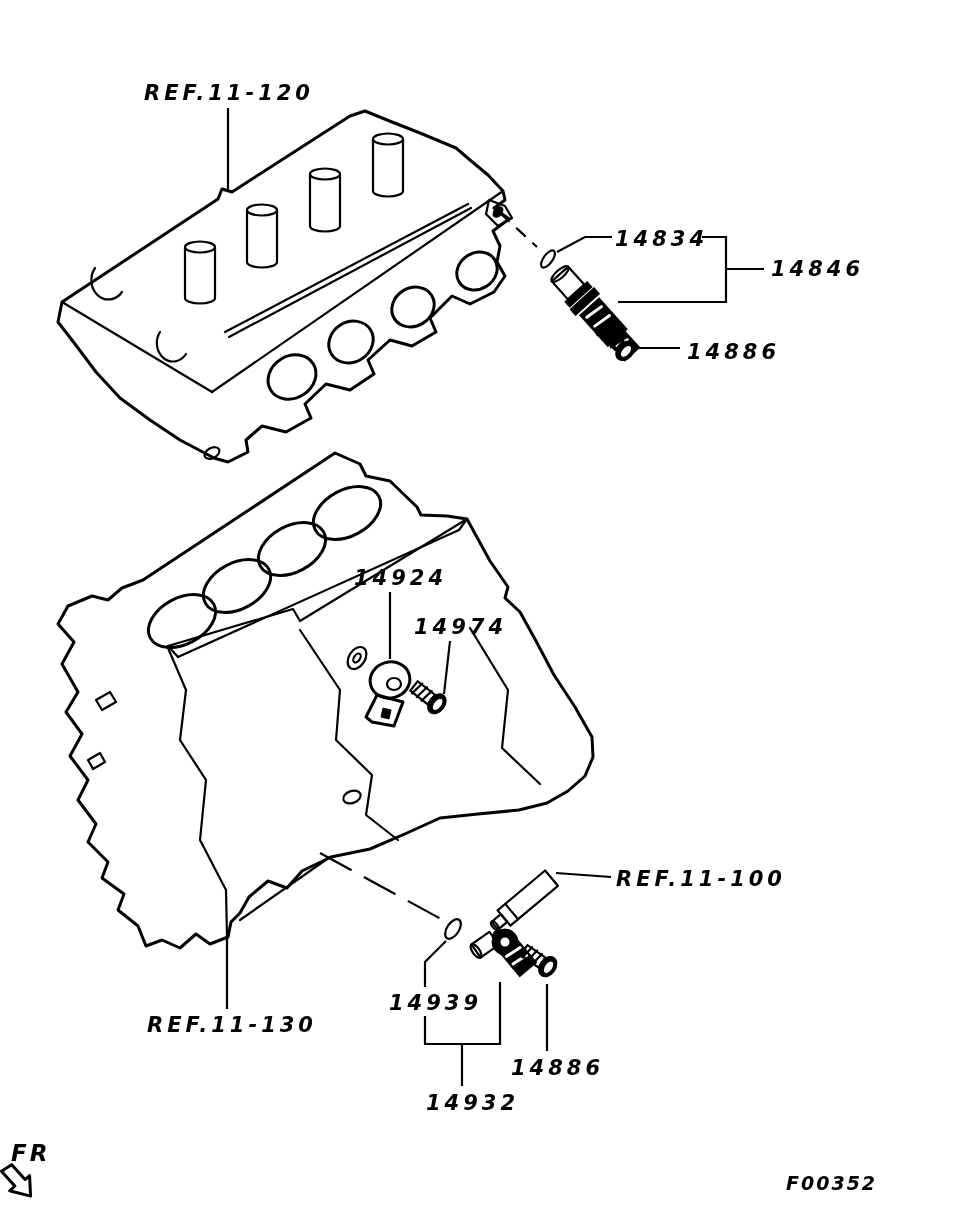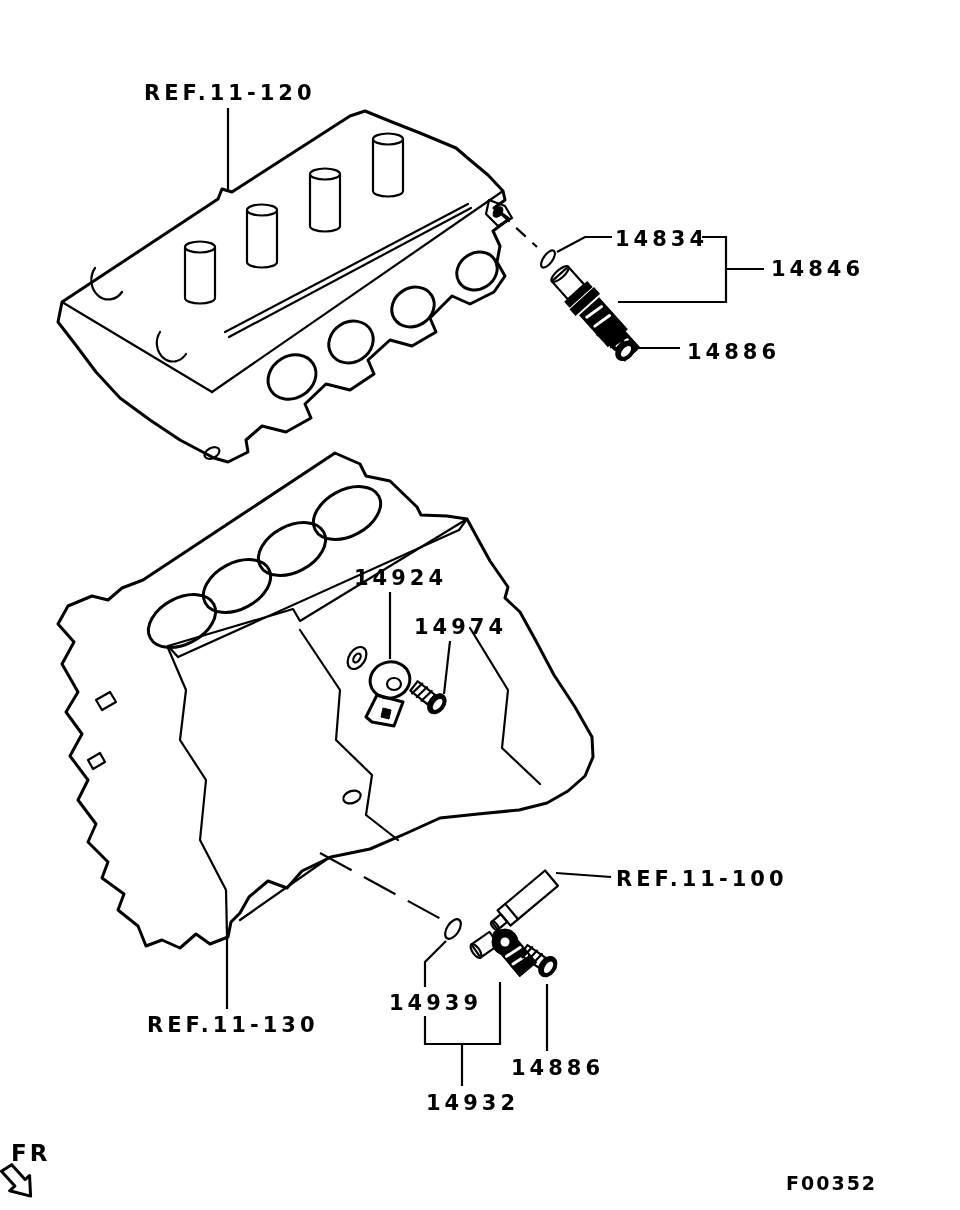--- a/index.html
+++ b/index.html
@@ -1,16 +1,16 @@
 <!DOCTYPE html>
 <html><head>
 <meta charset="utf-8">
 <style>
   html,body{margin:0;padding:0;background:#ffffff;}
-  .stage{position:relative;width:960px;height:1210px;background:#ffffff;overflow:hidden;}
+  .stage{position:relative;width:960px;height:1210px;background:#ffffff;overflow:hidden;font-style:italic;}
   svg{display:block;}
   .outline{fill:none;stroke:#000;stroke-width:3;stroke-linejoin:round;stroke-linecap:round;}
   .thin{fill:none;stroke:#000;stroke-width:2.2;stroke-linejoin:round;stroke-linecap:round;}
   .leader{fill:none;stroke:#000;stroke-width:2.2;stroke-linecap:butt;}
   .solid{fill:#000;stroke:#000;stroke-width:1;}
   .whiteline{fill:none;stroke:#fff;stroke-width:3;stroke-linecap:round;}
   .lbl{font-family:"DejaVu Sans",sans-serif;font-weight:bold;font-size:21px;letter-spacing:4px;fill:#000;}
   .lblsm{font-family:"DejaVu Sans",sans-serif;font-weight:bold;font-size:19px;letter-spacing:2px;fill:#000;}
   .lblfr{font-family:"DejaVu Sans",sans-serif;font-weight:bold;font-size:23px;letter-spacing:3px;fill:#000;}
 </style>

